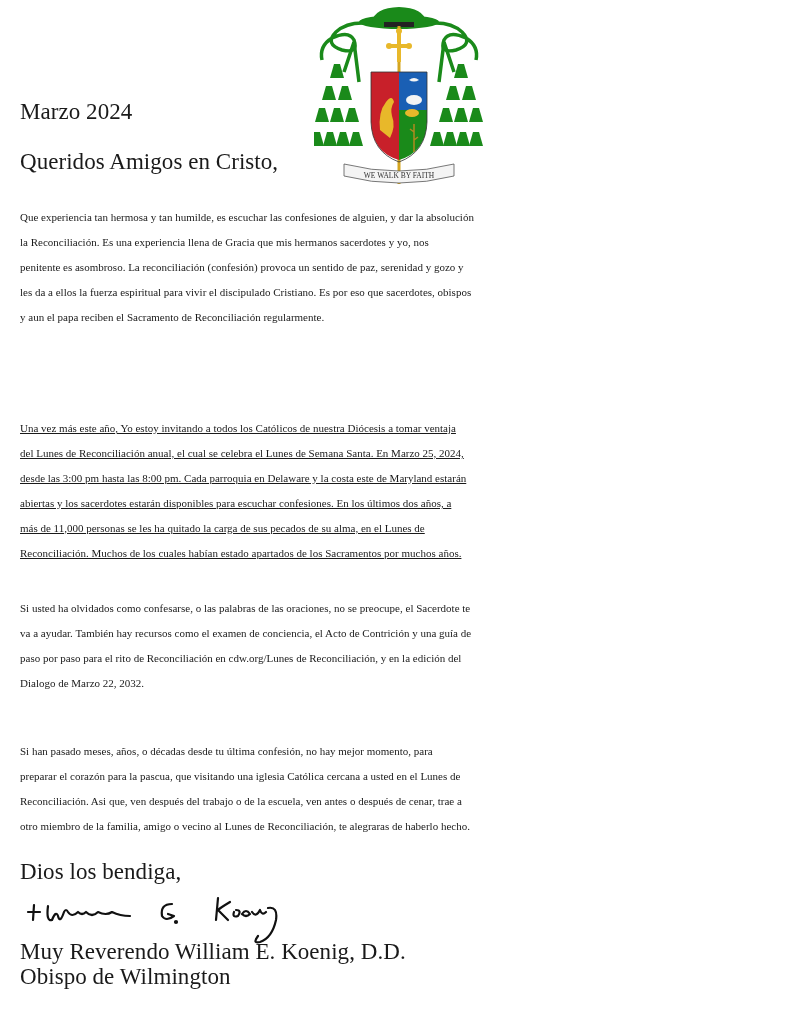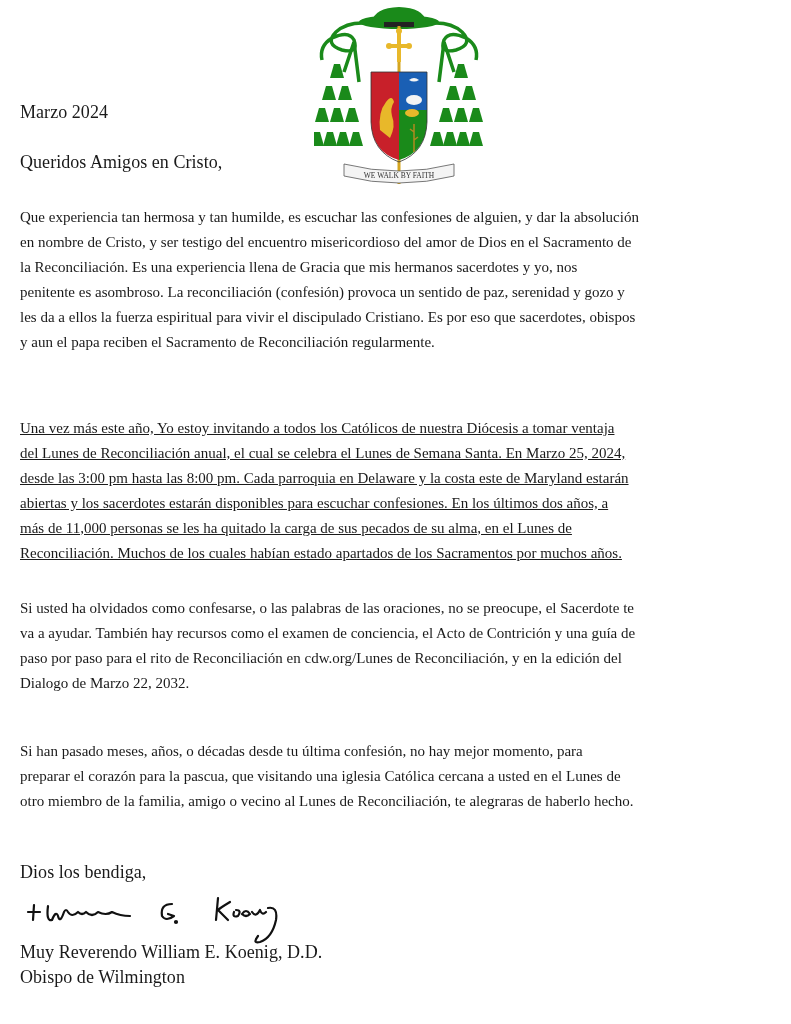--- a/index.html
+++ b/index.html
@@ -1,21 +1,21 @@
 <!DOCTYPE html>
 <html><head>
 <meta charset="utf-8">
 <style>
   html, body { margin: 0; padding: 0; background: #ffffff; }
   body { width: 791px; height: 1024px; position: relative; overflow: hidden;
          font-family: "Liberation Serif", "DejaVu Serif", serif; color: #1a1a1a; }
   .crest { position: absolute; left: 314px; top: 2px; width: 170px; height: 188px; }
-  .line { position: absolute; left: 20px; font-size: 18px; line-height: 24px; white-space: nowrap; letter-spacing: 0.05px; }
+  .line { position: absolute; left: 20px; font-size: 23px; line-height: 24px; white-space: nowrap; letter-spacing: 0.05px; }
   .para { position: absolute; left: 20px; width: 770px; }
-  .para .l { display: block; font-size: 15px; line-height: 24.9px; white-space: nowrap; }
+  .para .l { display: block; font-size: 11px; line-height: 24.9px; white-space: nowrap; }
   .sig { position: absolute; left: 20px; top: 890px; width: 280px; height: 60px; }
 </style>
 </head>
 <body>
 
 <svg class="crest" viewBox="0 0 170 188">
 
   <g>
     <ellipse cx="85" cy="20" rx="40" ry="7" fill="#1a8a1a"></ellipse>
     <path d="M58 20 Q60 6 85 5 Q110 6 112 20 Z" fill="#1a8a1a"></path>
@@ -82,21 +82,20 @@
     <path d="M30 162 Q85 176 140 162 L140 174 Q85 188 30 174 Z" fill="#f4f4f4" stroke="#555" stroke-width="0.8"></path>
     <text x="85" y="176" text-anchor="middle" font-family="Liberation Serif, serif" font-size="7.5" fill="#333">WE WALK BY FAITH</text>
   </g>
 </svg>
 
 <div class="line" style="top:100px;">Marzo 2024</div>
 <div class="line" style="top:150px;">Queridos Amigos en Cristo,</div>
 
 <div class="para" style="top:205px;">
   <span class="l">Que experiencia tan hermosa y tan humilde, es escuchar las confesiones de alguien, y dar la absolución</span>
-  <span class="l">en nombre de Cristo, y ser testigo del encuentro misericordioso del amor de Dios en el Sacramento de</span>
   <span class="l">la Reconciliación.  Es una experiencia llena de Gracia que mis hermanos sacerdotes y yo, nos</span>
   <span class="l">penitente es asombroso.  La reconciliación (confesión) provoca un sentido de paz, serenidad y gozo y</span>
   <span class="l">les da a ellos la fuerza espiritual para vivir el discipulado Cristiano. Es por eso que sacerdotes, obispos</span>
   <span class="l">y aun el papa reciben el Sacramento de Reconciliación regularmente.</span>
 </div>
 
 <div class="para" style="top:416px;text-decoration:underline;">
   <span class="l">Una vez más este año, Yo estoy invitando a todos los Católicos de nuestra Diócesis a tomar ventaja</span>
   <span class="l">del Lunes de Reconciliación anual, el cual se celebra el Lunes de Semana Santa.  En Marzo 25, 2024,</span>
   <span class="l">desde las 3:00 pm hasta las 8:00 pm. Cada parroquia en Delaware y la costa este de Maryland estarán</span>
@@ -108,20 +107,21 @@
 <div class="para" style="top:596px;">
   <span class="l">Si usted ha olvidados como confesarse, o las palabras de las oraciones, no se preocupe, el Sacerdote te</span>
   <span class="l">va a ayudar.  También hay recursos como el examen de conciencia, el Acto de Contrición y una guía de</span>
   <span class="l">paso por paso para el rito de Reconciliación en cdw.org/Lunes de Reconciliación, y en la edición del</span>
   <span class="l">Dialogo de Marzo 22, 2032.</span>
 </div>
 
 <div class="para" style="top:739px;font-family:Liberation Serif, serif;">
   <span class="l">Si han pasado meses, años, o décadas desde tu última confesión, no hay mejor momento,  para</span>
   <span class="l">preparar el corazón para la pascua, que visitando una iglesia Católica cercana a usted en el Lunes de</span>
+  <span class="l">Reconciliación.  Asi que, ven después del trabajo o de la escuela, ven antes o después de cenar, trae a</span>
   <span class="l">otro miembro de la familia, amigo o vecino al Lunes de Reconciliación, te alegraras de haberlo hecho.</span>
 </div>
 
 <div class="line" style="top:860px;">Dios los bendiga,</div>
 
 <svg class="sig" viewBox="0 0 280 60" fill="none" stroke="#111" stroke-width="2.2" stroke-linecap="round" stroke-linejoin="round">
   <path d="M8 22 L20 22 M14 15 L13 30"></path>
   <path d="M28 16 Q26 32 32 30 Q36 20 38 26 Q40 34 44 22 Q46 18 48 22 Q52 28 58 22 Q62 26 66 22 Q72 28 78 22 Q86 26 92 22 Q100 26 110 26"></path>
   <path d="M152 14 Q140 14 142 26 Q146 32 154 26 L148 24"></path>
   <circle cx="156" cy="32" r="1" fill="#111"></circle>

